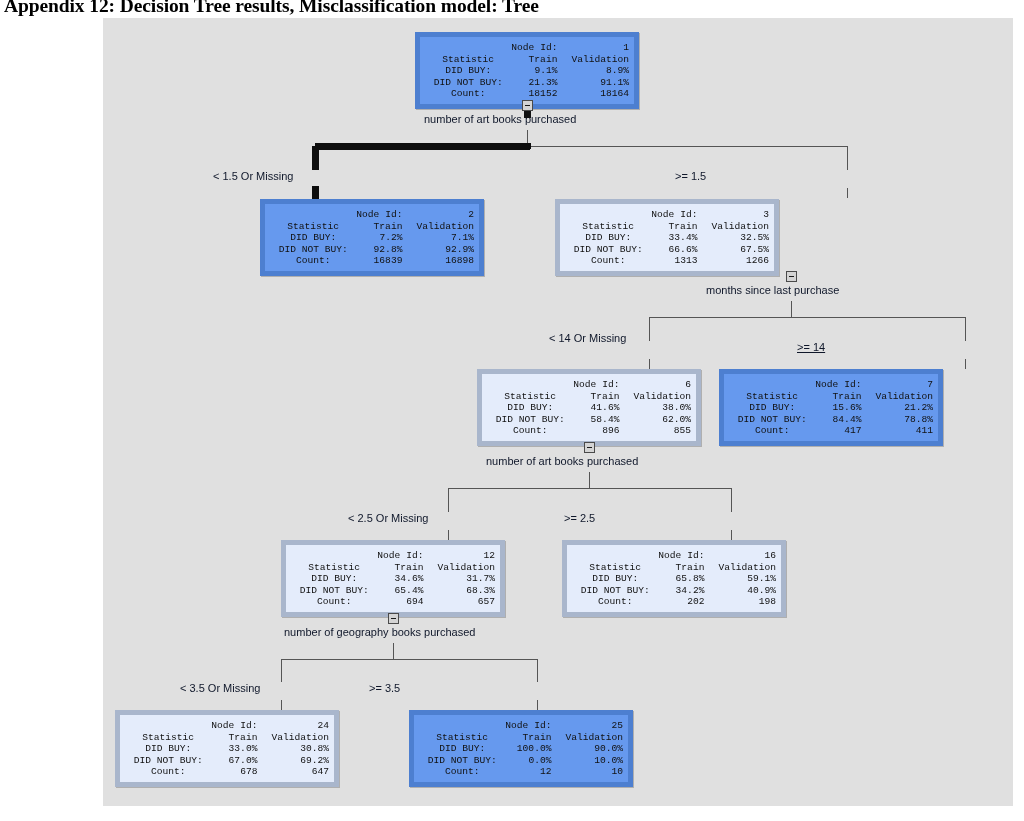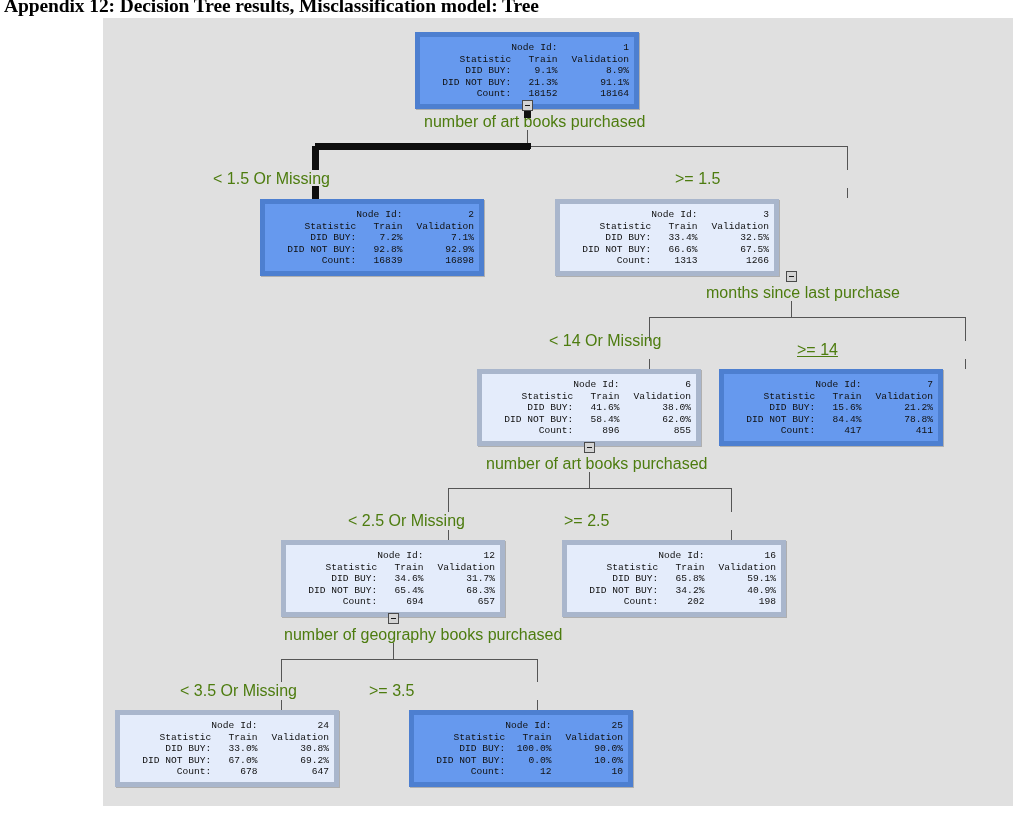--- a/index.html
+++ b/index.html
@@ -65,21 +65,21 @@
   .node.shade-light { background: #e4ecfb; border-color: #a9b6cc; }
 
   .node table {
     border-collapse: collapse;
     width: 100%;
     font-family: "Liberation Mono", monospace;
     font-size: 9.6px;
     line-height: 11.6px;
   }
   .node td { padding: 0; white-space: nowrap; }
-  .node td.c-label { text-align: right; width: 44%; }
+  .node td.c-label { text-align: center; width: 44%; }
   .node td.c-train { text-align: right; width: 26%; padding-right: 11px; }
   .node td.c-valid { text-align: right; width: 30%; }
 
   
   .collapse-handle {
     position: absolute;
     width: 11px;
     height: 11px;
     box-sizing: border-box;
     background: #d4d4d4;
@@ -102,22 +102,22 @@
     top: 10px;
     width: 7px;
     height: 7px;
     background: #111111;
   }
 
   
   .split-label, .branch-label {
     position: absolute;
     font-family: "Liberation Sans", sans-serif;
-    font-size: 16px;
-    color: #4d7c0f;
+    font-size: 11px;
+    color: #0f172a;
     white-space: nowrap;
   }
 </style>
 </head>
 <body>
 
 <div id="page-title">Appendix 12: Decision Tree results, Misclassification model: Tree</div>
 
 <div id="tree-canvas">
 

